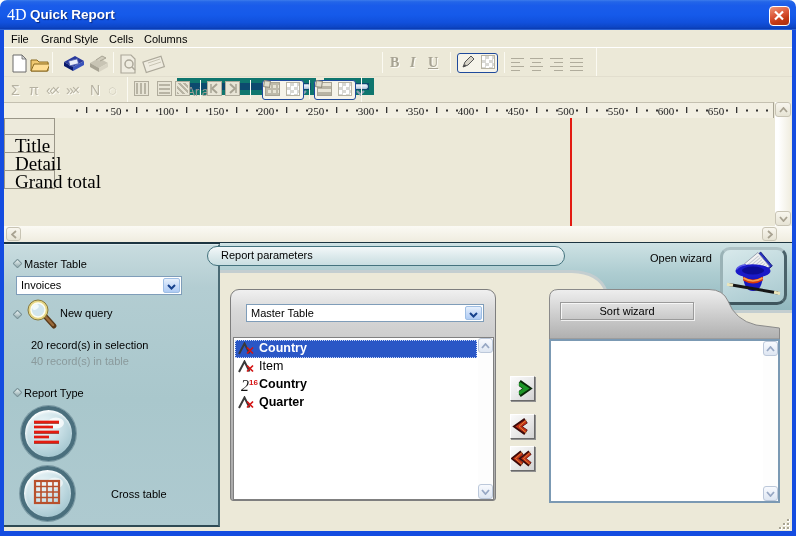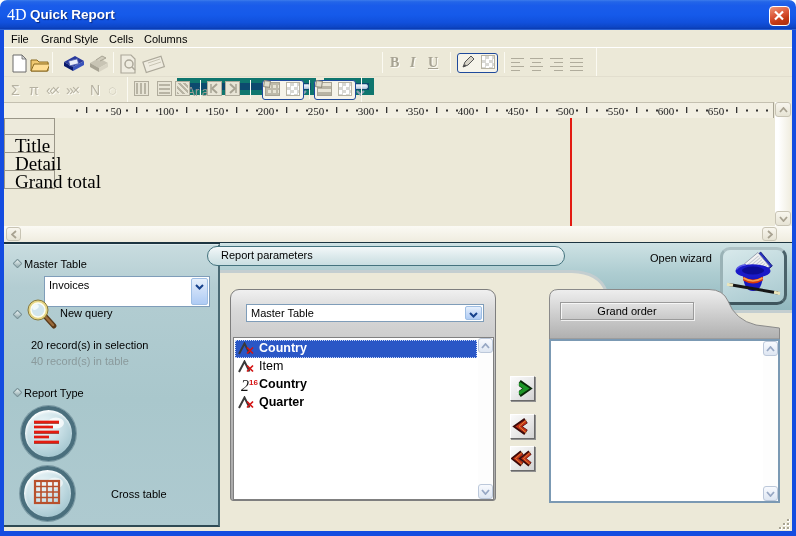--- a/index.html
+++ b/index.html
@@ -41,21 +41,21 @@
 #pill span { position:absolute; left:13px; top:2px; font-size:11px; color:#000; }
 #openwiz { left:646px; top:10px; font-size:11px; color:#000; }
 #wizbox { left:716px; top:5px; width:67px; height:58px; border-radius:10px;
   background:linear-gradient(160deg,#D8E9EB 0%,#BAD5DA 60%,#A8C8CE 100%);
   border:3px solid; border-color:#AEC2C6 #4A626A #3E565E #9AB2B6; }
 #sidebar { left:0; top:2px; width:216px; height:283px;
   background:linear-gradient(180deg,#C8DCDF 0%,#B3CDD2 15%,#A9C7CC 55%,#AECAD0 100%);
   border-right:2px solid #4A6A74; border-bottom:2px solid #2E4A54; border-top:1px solid #DCEAEC; }
 .slabel { position:absolute; font-size:11px; color:#000; }
 .bullet { position:absolute; width:7px; height:7px; background:linear-gradient(135deg,#ECF4F4,#92AAAe); border:1px solid #7A9298; transform:rotate(45deg); border-radius:1px; }
-#invcombo { left:40px; top:31px; width:166px; height:31px; background:#fff; border:1px solid #7F9DB9; }
+#invcombo { left:12px; top:31px; width:166px; height:19px; background:#fff; border:1px solid #7F9DB9; }
 #invcombo .t { position:absolute; left:4px; top:2px; font-size:11px; color:#000; }
 .circle { position:absolute; width:55px; height:55px; border-radius:50%;
   background:radial-gradient(circle at 38% 30%,#ECF6F9 0%,#CEE3E9 38%,#ABCBD4 72%,#8FB4BE 100%);
   border:4.5px solid #4A6F7D; box-shadow:0 0 0 1px #7A98A2, inset 1px 2px 3px #FFFFFF; }
 #listbox { left:84px; top:172px; width:113px; height:33px; background:#B9D2D6;
   border-top:1.5px solid #6A8288; border-left:1.5px solid #6A8288; border-bottom:1.5px solid #E8F2F2; border-right:1.5px solid #E8F2F2; }
 #listbox span { position:absolute; left:0; right:0; top:9px; text-align:center; font-size:11px; }
 #grpframe { left:226px; top:47px; width:266px; height:212px; border-radius:9px 9px 3px 3px;
   background:linear-gradient(180deg,#F0F0F0 0%,#D8D8D8 10%,#BEBEBE 40%,#A9A9A9 100%); border:1px solid #7E7E7E; }
 #grpcombo { left:242px; top:62px; width:238px; height:18px; background:#fff; border:1px solid #7F9DB9; }
@@ -500,21 +500,21 @@
       <defs>
           <linearGradient id="sg" x1="0" y1="0" x2="0" y2="1">
         <stop offset="0" stop-color="#EEEEEE"></stop>
             <stop offset="0.5" stop-color="#CECECE"></stop>
             <stop offset="1" stop-color="#AFAFAF"></stop>
       </linearGradient>
         </defs>
       <path d="M0.5,50 V9 Q0.5,0.5 9,0.5 H160 Q174,0.5 179,12 Q186,31 207,36 L230.5,39 V50 Z" fill="url(#sg)" stroke="#8A8A8A" stroke-width="1"></path>
     </svg>
     <div id="sortlabel" class="abs">
-        <span>Grand order</span>
+        <span>Sort wizard</span>
       </div>
     <div id="sortlist" class="abs">
         <span style="position:absolute;right:0;top:0;width:15px;height:160px;background:#FDFDFD;">
 <span class="lsb" style="top:0">
             <svg width="9" height="6" viewBox="0 0 9 6">
               <path d="M1,5 L4.5,1 L8,5" stroke="#98A8C4" stroke-width="1.8" fill="none"></path>
             </svg>
           </span>
 <span class="lsb" style="bottom:0">
             <svg width="9" height="6" viewBox="0 0 9 6">

